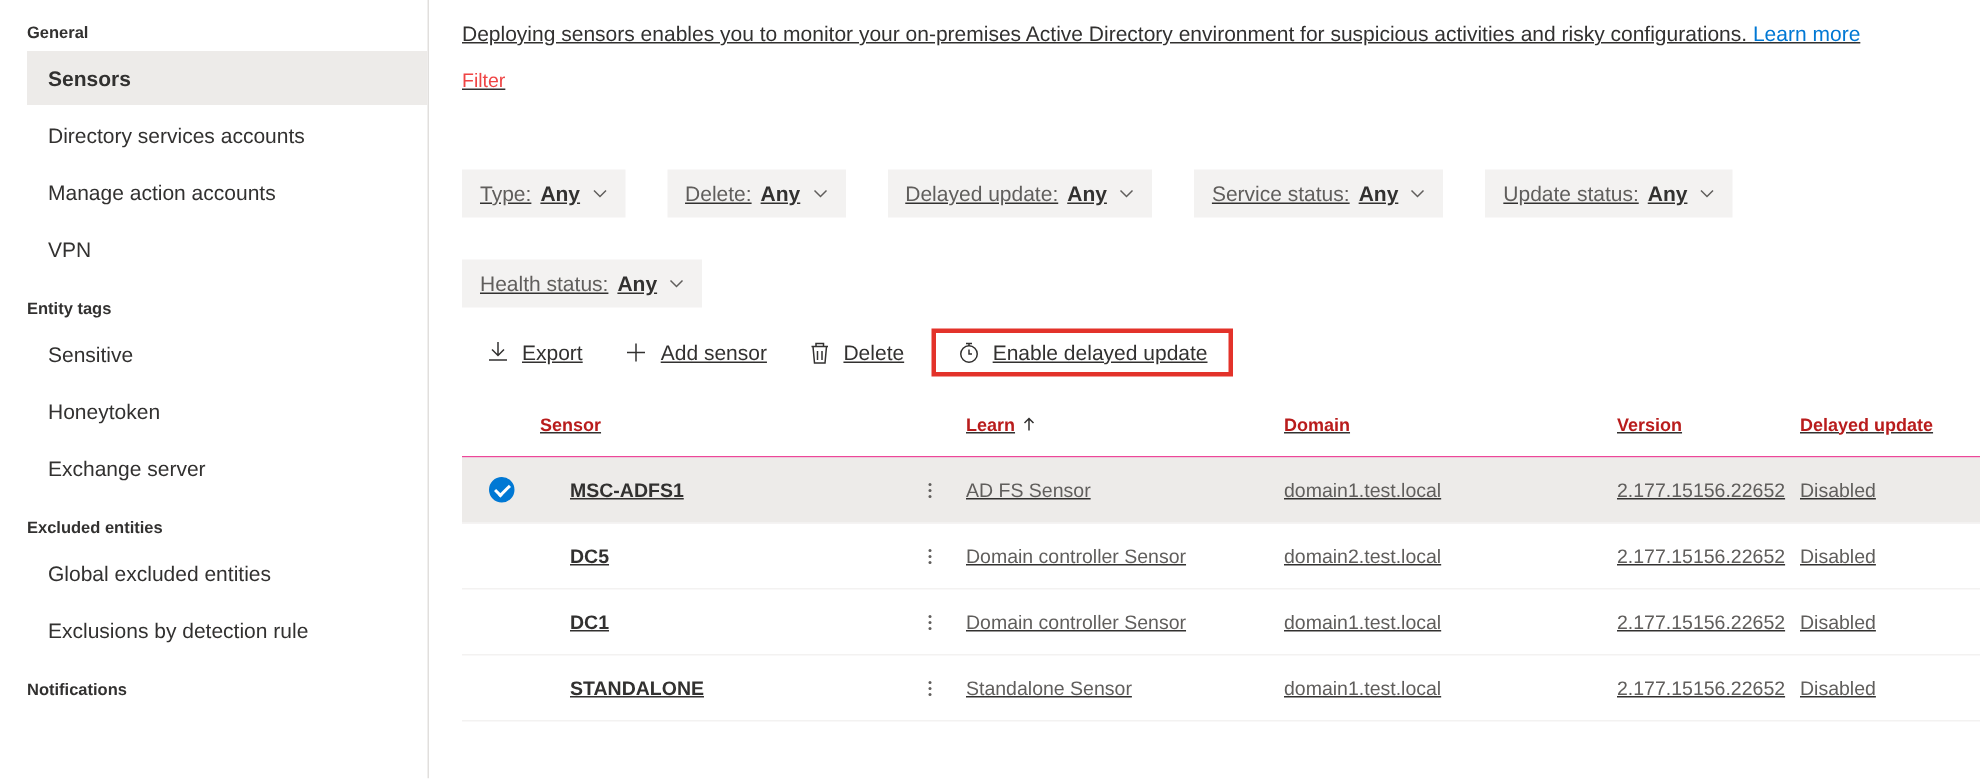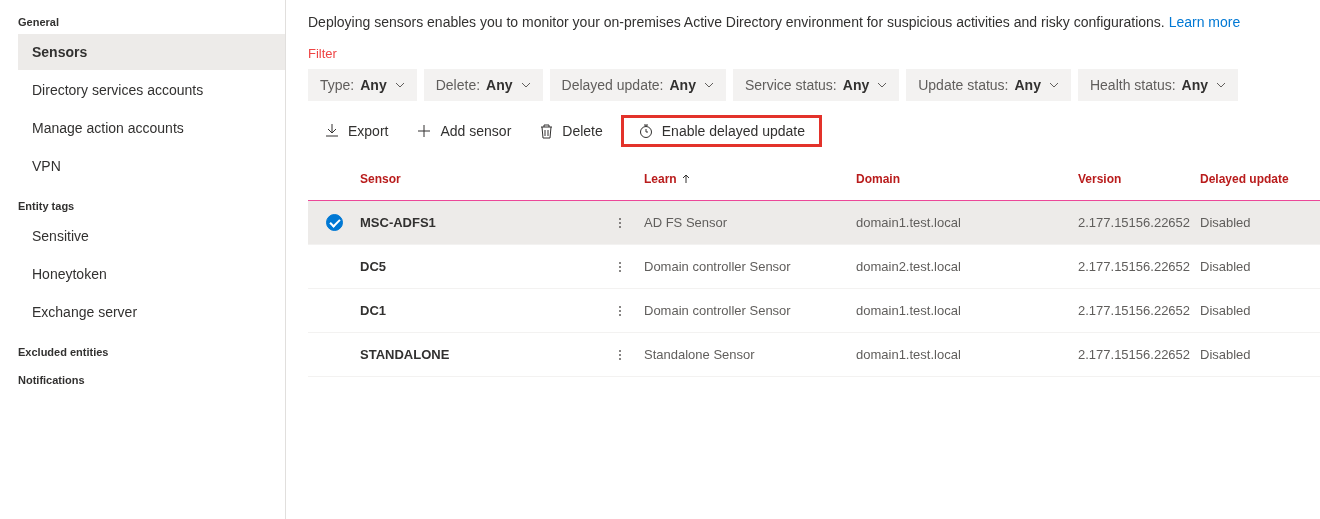--- a/index.html
+++ b/index.html
@@ -33,25 +33,26 @@
     }
     .nav-item.selected {
       background: #edebe9;
       font-weight: 600;
     }
     .main {
       flex: 1;
       padding: 14px 0 0 22px;
       display: flex;
       flex-direction: column;
+      text-decoration: underline;
     }
     .intro { font-size: 14px; color: #323130; margin-bottom: 16px; }
     .intro a { color: #0078d4; text-decoration: none; cursor: pointer; }
     .filter-label { font-size: 13px; color: #ef4444; margin-bottom: 8px; }
-    .filters { display: flex; gap: 7px; flex-wrap: wrap; margin-bottom: 14px; }
+    .filters { display: flex; gap: 28px; flex-wrap: wrap; margin-bottom: 14px; margin-top: 44px; }
     .filter-btn {
       background: #f3f2f1;
       border: none;
       padding: 8px 12px;
       font-size: 14px;
       display: flex;
       align-items: center;
       gap: 4px;
       cursor: pointer;
       color: #323130;
@@ -76,21 +77,21 @@
       border: 3px solid #e3322a;
       padding: 5px 14px;
     }
     .tool-btn svg { flex: none; }
     .grid { }
     .ghead, .grow { display: grid; grid-template-columns: 52px 250px 34px 212px 222px 122px 120px; align-items: center; height: 44px; }
     .ghead { font-size: 12px; font-weight: 600; color: #b91c1c; border-bottom: 1px solid #ec4899; }
     .ghead .col-type { display: flex; align-items: center; gap: 4px; }
     .grow { font-size: 13px; border-bottom: 1px solid #f3f2f1; cursor: pointer; }
     .grow.selected { background: #edebe9; }
-    .grow .c-sensor { font-weight: 600; }
+    .grow .c-sensor { font-weight: 600; margin-left: 20px; }
     .c-check { display: flex; justify-content: center; }
     .radio { width: 17px; height: 17px; border-radius: 50%; border: 1px solid #8a8886; display:inline-block;}
     .radio.checked { background: #0078d4; border-color:#0078d4; position:relative;}
     .radio.checked::after { content:""; position:absolute; left:5px; top:2px; width:4px; height:8px; border:solid #fff; border-width:0 2px 2px 0; transform:rotate(45deg);}
     .vdots { display:flex; flex-direction:column; gap:2px; align-items:center; cursor:pointer; padding:4px; width:20px;}
     .vdots span{width:2px;height:2px;background:#605e5c;border-radius:50%;}
     .col-light { color:#605e5c; }
   </style>
 </head>
 <body>
@@ -103,20 +104,24 @@
       <li class="nav-item">Manage action accounts</li>
       <li class="nav-item">VPN</li>
     </ul>
     <div class="nav-section">Entity tags</div>
     <ul class="nav-items">
       <li class="nav-item">Sensitive</li>
       <li class="nav-item">Honeytoken</li>
       <li class="nav-item">Exchange server</li>
     </ul>
     <div class="nav-section">Excluded entities</div>
+    <ul class="nav-items">
+      <li class="nav-item">Global excluded entities</li>
+      <li class="nav-item">Exclusions by detection rule</li>
+    </ul>
     <div class="nav-section">Notifications</div>
     <ul class="nav-items"></ul>
   </nav>
 
 <main class="main">
   <p class="intro">
     <span>Deploying sensors enables you to monitor your on-premises Active Directory environment for suspicious activities and risky configurations. </span><a href="#">Learn more</a>
   </p>
 
   <div class="filter-label">Filter</div>

